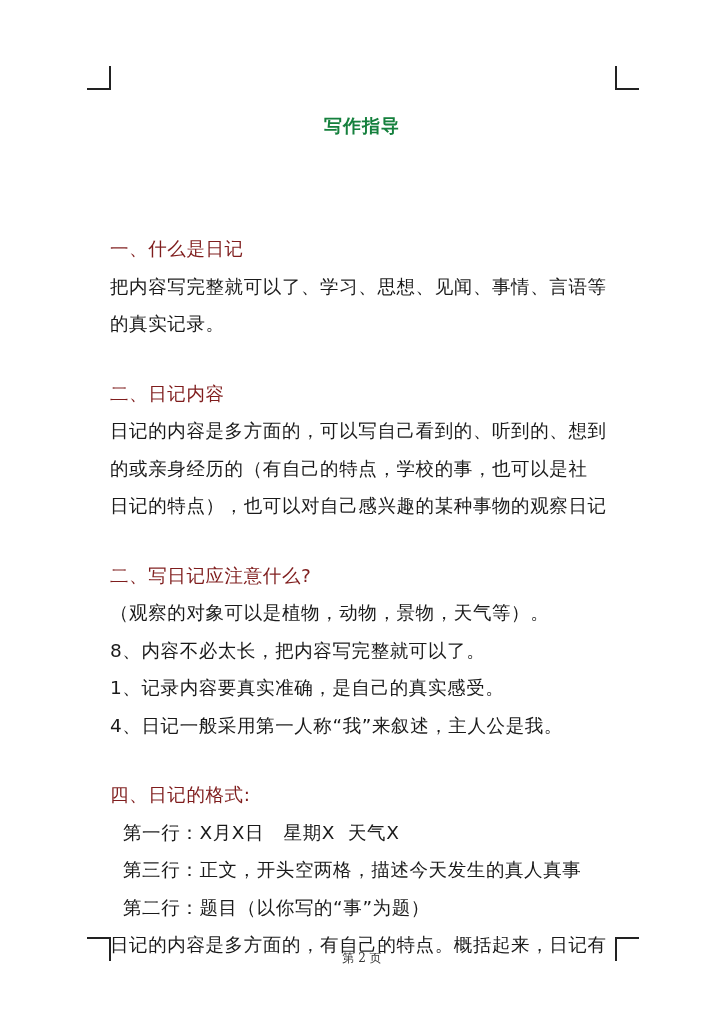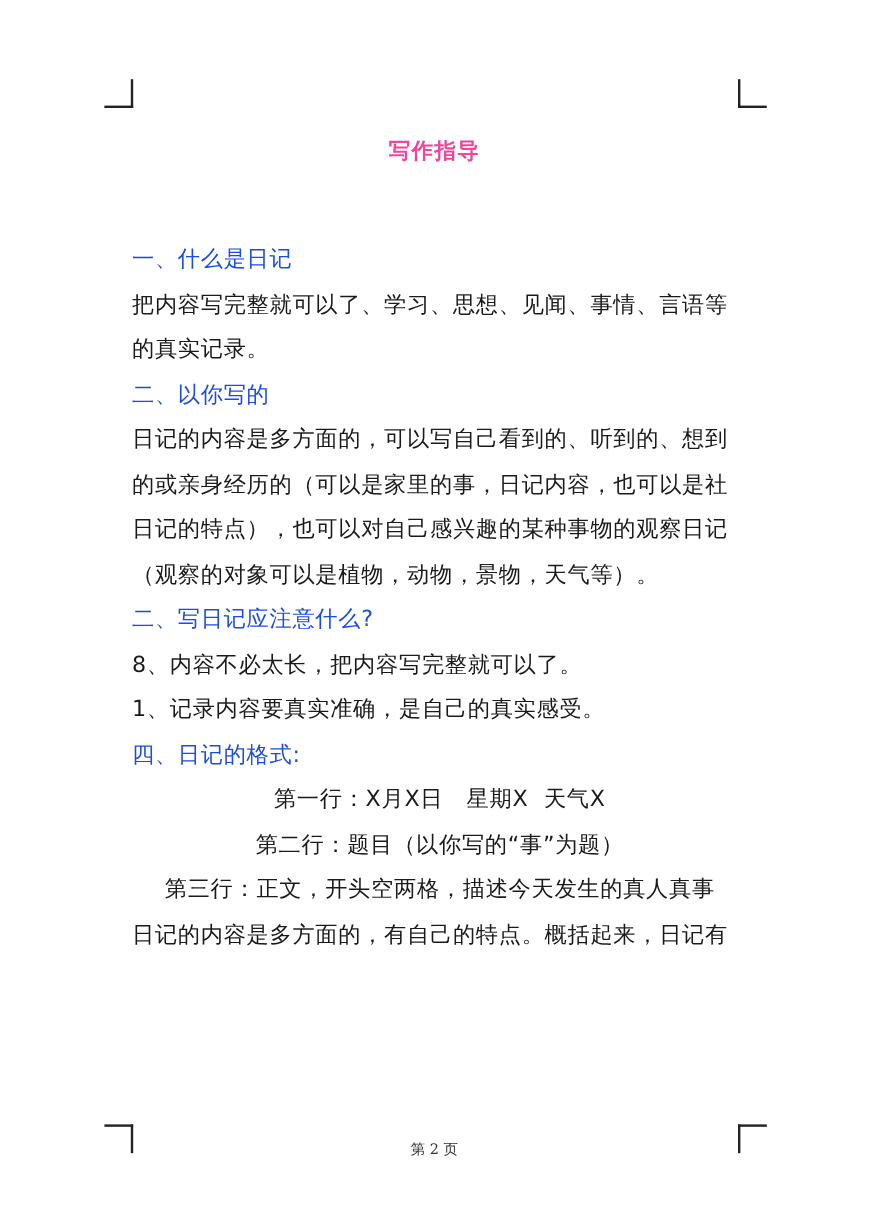--- a/index.html
+++ b/index.html
@@ -4,50 +4,51 @@
 <style>
   html, body { margin: 0; padding: 0; background: #ffffff; }
   body { width: 724px; height: 1024px; position: relative; overflow: hidden;
          font-family: "DejaVu Sans", "Liberation Sans", sans-serif; color: #1a1a1a; }
   .corner { position: absolute; width: 22px; height: 22px; border-color: #222; border-style: solid; border-width: 0; }
   .c-tl { left: 87px; top: 66px; border-right-width: 2px; border-bottom-width: 2px; }
   .c-tr { left: 615px; top: 66px; border-left-width: 2px; border-bottom-width: 2px; }
   .c-bl { left: 87px; top: 937px; border-right-width: 2px; border-top-width: 2px; }
   .c-br { left: 615px; top: 937px; border-left-width: 2px; border-top-width: 2px; }
   .title { position: absolute; top: 114px; left: 0; width: 724px; text-align: center;
-           font-size: 18px; font-weight: bold; color: #ec4899; letter-spacing: 1px; }
+           font-size: 18px; font-weight: bold; color: #15803d; letter-spacing: 1px; }
   .content { position: absolute; left: 110px; top: 198px; width: 500px; }
   .line { font-size: 18.5px; line-height: 37.5px; height: 37.5px; white-space: nowrap; letter-spacing: 0.6px; }
-  .heading { color: #1d4ed8; }
-  .indent { padding-left: 13px; text-align: center; }
+  .heading { color: #7f1d1d; margin-top: 32px; }
+  .indent { padding-left: 13px; }
   .footer { position: absolute; top: 950px; left: 0; width: 724px; text-align: center;
             font-size: 12px; color: #333; font-family: "DejaVu Serif", serif; }
 </style>
 </head>
 <body>
 
 <div class="corner c-tl"></div>
 <div class="corner c-tr"></div>
 <div class="corner c-bl"></div>
 <div class="corner c-br"></div>
 
 <div class="title">写作指导</div>
 
 <div class="content">
   <div class="line heading">一、什么是日记</div>
   <div class="line">把内容写完整就可以了、学习、思想、见闻、事情、言语等</div>
   <div class="line">的真实记录。</div>
-  <div class="line heading">二、以你写的</div>
+  <div class="line heading">二、日记内容</div>
   <div class="line">日记的内容是多方面的，可以写自己看到的、听到的、想到</div>
-  <div class="line">的或亲身经历的（可以是家里的事，日记内容，也可以是社</div>
+  <div class="line">的或亲身经历的（有自己的特点，学校的事，也可以是社</div>
   <div class="line">日记的特点），也可以对自己感兴趣的某种事物的观察日记</div>
+  <div class="line heading">二、写日记应注意什么?</div>
   <div class="line">（观察的对象可以是植物，动物，景物，天气等）。</div>
-  <div class="line heading">二、写日记应注意什么?</div>
   <div class="line">8、内容不必太长，把内容写完整就可以了。</div>
   <div class="line">1、记录内容要真实准确，是自己的真实感受。</div>
+  <div class="line">4、日记一般采用第一人称“我”来叙述，主人公是我。</div>
   <div class="line heading">四、日记的格式:</div>
   <div class="line indent" style="white-space:pre;">第一行：X月X日   星期X  天气X</div>
+  <div class="line indent">第三行：正文，开头空两格，描述今天发生的真人真事</div>
   <div class="line indent">第二行：题目（以你写的“事”为题）</div>
-  <div class="line indent">第三行：正文，开头空两格，描述今天发生的真人真事</div>
   <div class="line">日记的内容是多方面的，有自己的特点。概括起来，日记有</div>
 </div>
 
 <div class="footer">第 2 页</div>
 
 </body></html>

